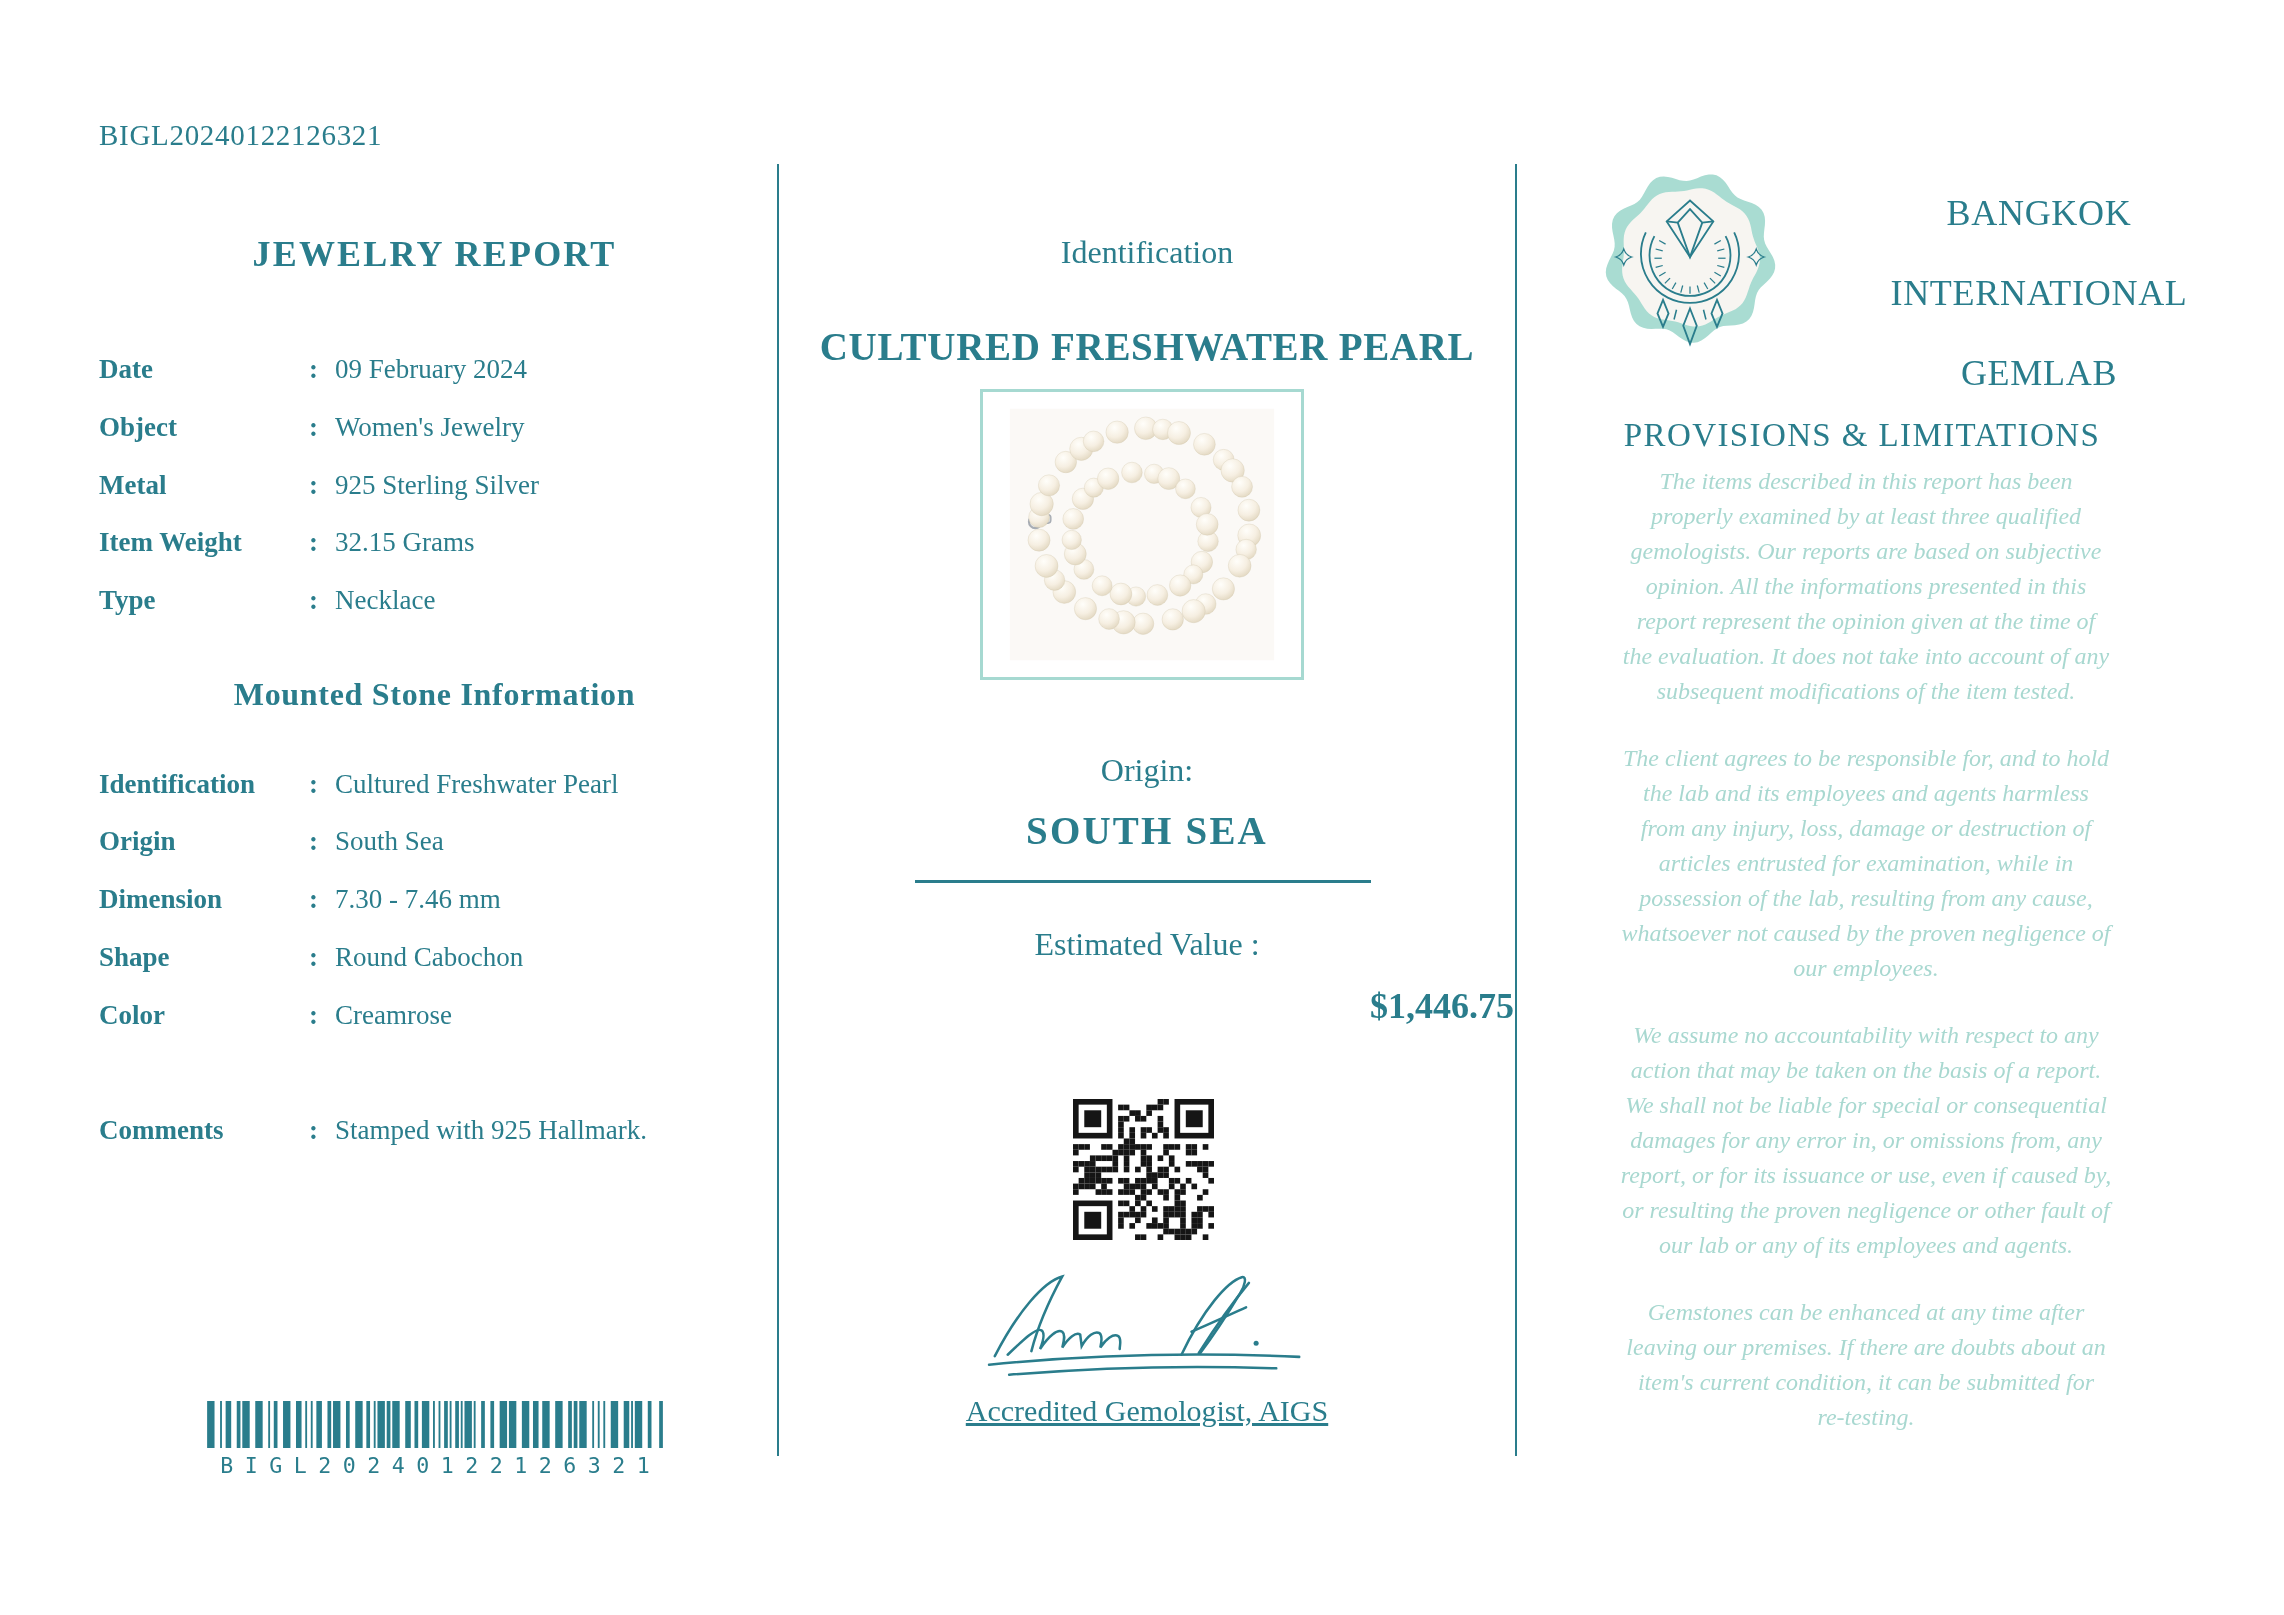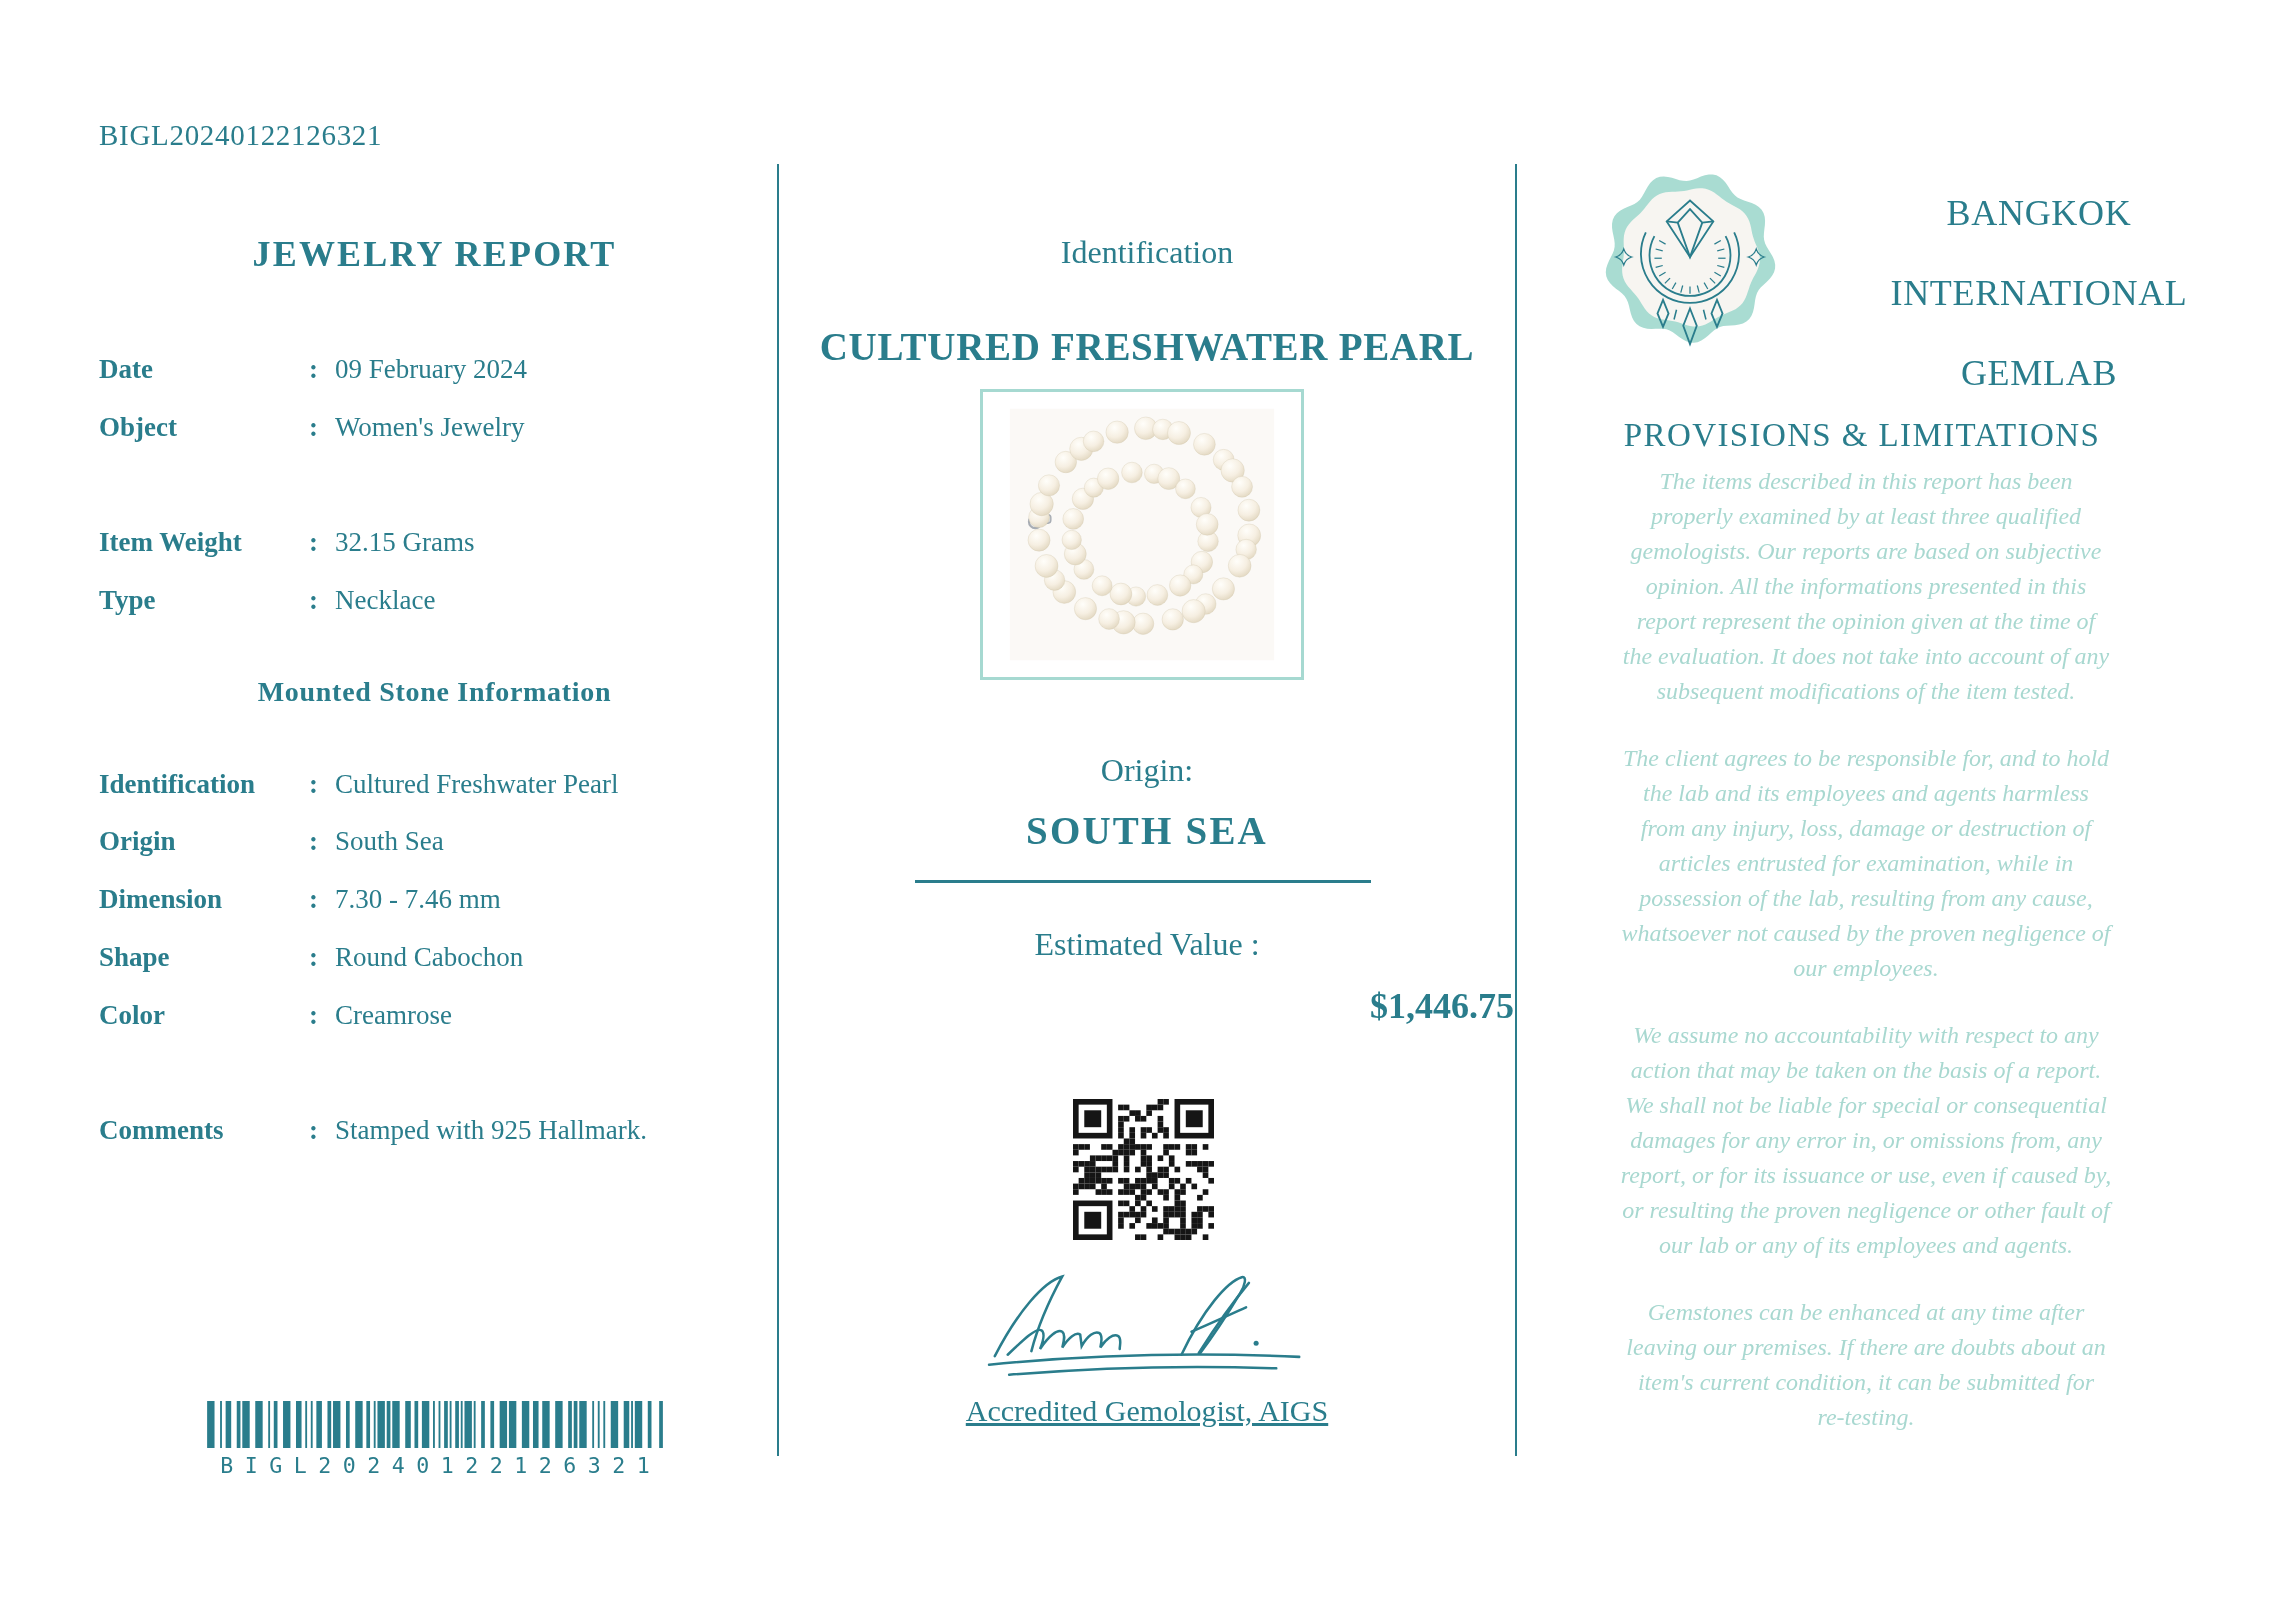--- a/index.html
+++ b/index.html
@@ -6,21 +6,21 @@
   .page{position:relative;width:2284px;height:1524px;background:#ffffff;overflow:hidden;
         font-family:"Liberation Serif","DejaVu Serif",serif;color:#2a7d8c;}
   .abs{position:absolute;}
   
   .report-no{left:99px;top:119px;font-size:29px;letter-spacing:0.7px;}
   .jr-title{left:93px;top:233px;width:683px;text-align:center;font-size:36px;font-weight:bold;letter-spacing:2.2px;}
   .detail-row{left:99px;width:676px;height:43px;font-size:27px;white-space:nowrap;}
   .detail-row .lbl{display:inline-block;width:210px;font-weight:bold;vertical-align:top;}
   .detail-row .col{display:inline-block;width:26px;font-weight:bold;vertical-align:top;}
   .detail-row .val{display:inline-block;vertical-align:top;}
-  .stone-title{left:93px;top:676px;width:683px;text-align:center;font-size:28px;font-weight:bold;letter-spacing:0.7px;}
+  .stone-title{left:93px;top:676px;width:683px;text-align:center;font-size:32px;font-weight:bold;letter-spacing:0.7px;}
   .barcode-wrap{left:205px;top:1401px;width:460px;}
   .barcode-text{left:205px;top:1453px;width:460px;text-align:center;
       font-family:"DejaVu Sans Mono",monospace;font-size:21.6px;letter-spacing:11.5px;
       text-indent:11.5px;white-space:nowrap;color:#2a7d8c;}
   
   .vrule{width:2.2px;top:164px;height:1292px;background:#2a7d8c;}
   
   .mid{left:780px;width:734px;text-align:center;}
   .id-heading{top:234px;font-size:32px;}
   .id-result{top:324px;font-size:39px;font-weight:bold;letter-spacing:0.7px;}
@@ -47,20 +47,23 @@
 <div class="page">
 
   <div class="abs report-no">BIGL20240122126321</div>
   <div class="abs jr-title">JEWELRY REPORT</div>
 
   <div class="abs detail-row" style="top:354px">
     <span class="lbl">Date</span><span class="col">:</span><span class="val">09 February 2024</span>
   </div>
   <div class="abs detail-row" style="top:412px">
     <span class="lbl">Object</span><span class="col">:</span><span class="val">Women's Jewelry</span>
+  </div>
+  <div class="abs detail-row" style="top:470px">
+    <span class="lbl">Metal</span><span class="col">:</span><span class="val">925 Sterling Silver</span>
   </div>
   <div class="abs detail-row" style="top:527px">
     <span class="lbl">Item Weight</span><span class="col">:</span><span class="val">32.15 Grams</span>
   </div>
   <div class="abs detail-row" style="top:585px">
     <span class="lbl">Type</span><span class="col">:</span><span class="val">Necklace</span>
   </div>
 
   <div class="abs stone-title">Mounted Stone Information</div>
 

